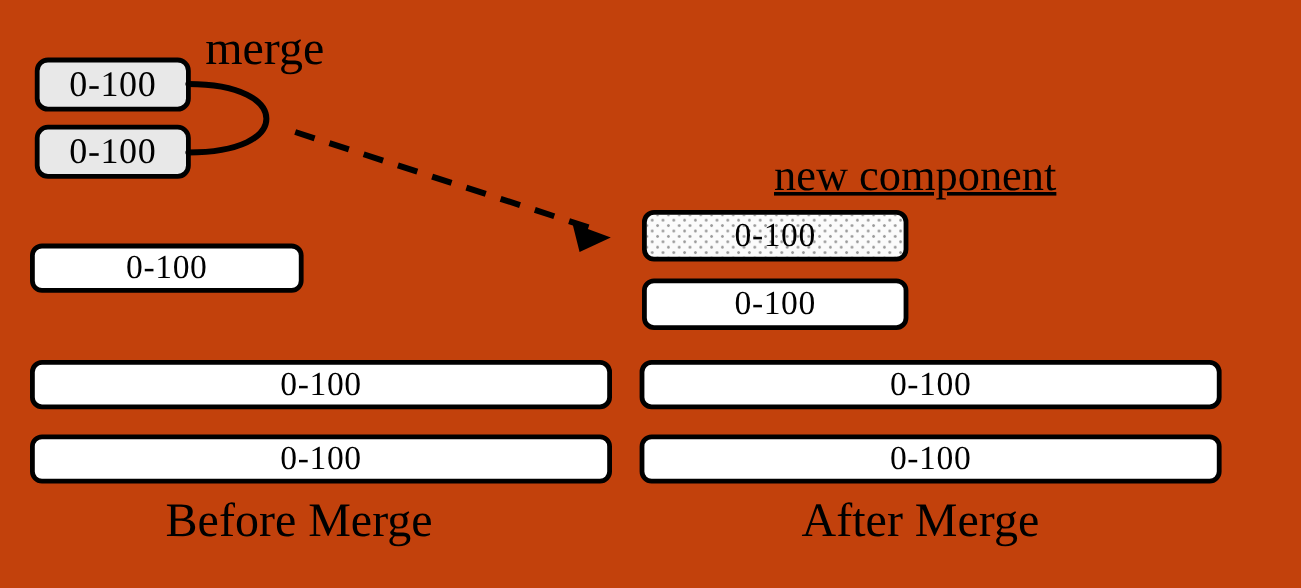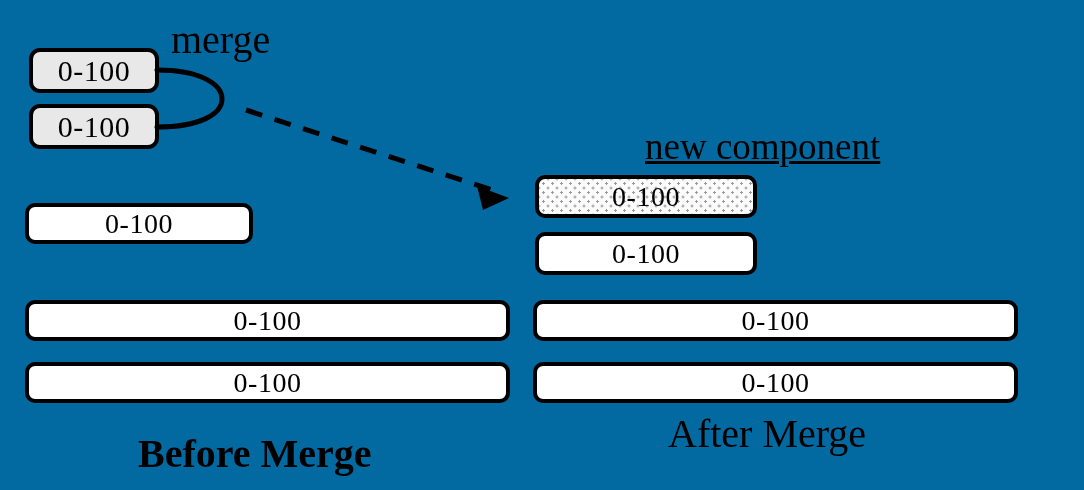--- a/index.html
+++ b/index.html
@@ -7,21 +7,21 @@
     padding: 0;
     background: #ffffff;
   }
   body {
     font-family: "Liberation Serif", "DejaVu Serif", serif;
   }
   #canvas {
     position: relative;
     width: 1084px;
     height: 490px;
-    background: #0369a1;
+    background: #c2410c;
     overflow: hidden;
   }
 
   
   .box {
     position: absolute;
     box-sizing: border-box;
     border: 4px solid #000000;
     border-radius: 10px;
     background: #ffffff;
@@ -119,18 +119,18 @@
     <path d="M 157 70 C 200 70 222 84 222 99 C 222 114 200 127 157 127" fill="none" stroke="#000000" stroke-width="5" stroke-linecap="round"></path>
 
     <line x1="246" y1="110" x2="492" y2="190" stroke="#000000" stroke-width="5" stroke-dasharray="17 13" stroke-linecap="butt"></line>
     <polygon points="509,198 477,186 483,210" fill="#000000"></polygon>
   </svg>
 
   <div class="caption" style="left:171px; top:20px; font-size:40px;">merge</div>
 
   <div class="caption" style="left:645px; top:128px; font-size:37px;text-decoration:underline;">new component</div>
 
-  <div class="caption" style="left:138px; top:434px; font-size:40px;font-weight:bold;">Before Merge</div>
+  <div class="caption" style="left:138px; top:414px; font-size:40px;">Before Merge</div>
 
   <div class="caption" style="left:668px; top:414px; font-size:40px;text-align:right;">After Merge</div>
 
 
 </div>
 
 </body></html>

